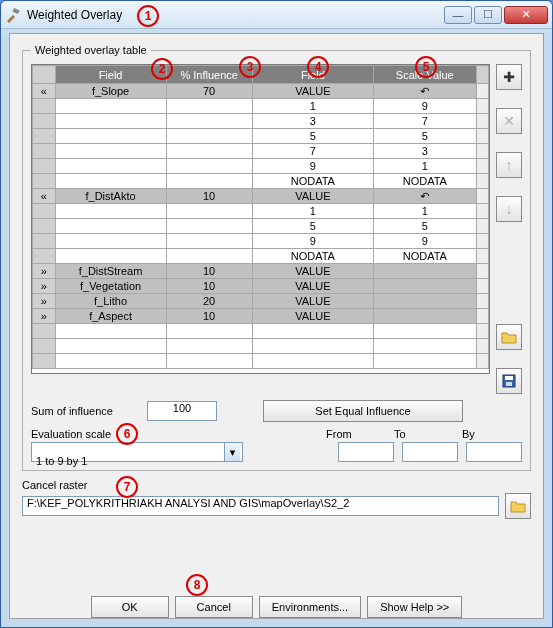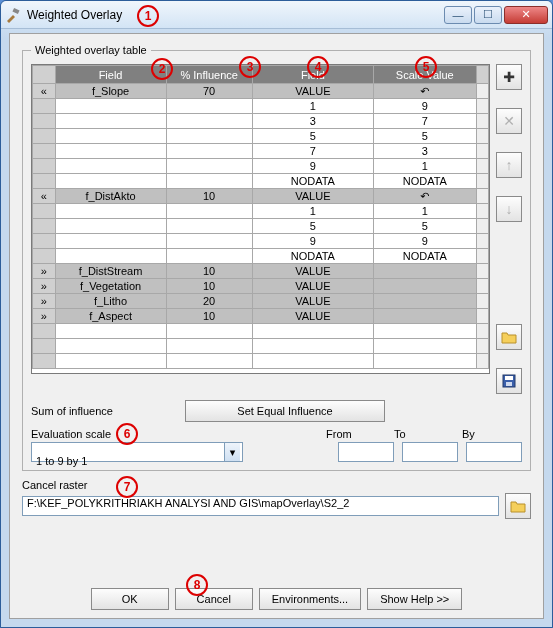--- a/index.html
+++ b/index.html
@@ -87,21 +87,21 @@
     border:1px solid #7f9db9; background:#fff; height:20px; position:relative; padding:12px 18px 0 4px;
   }
   .select::after {
     content:"▾"; position:absolute; right:2px; top:0; bottom:0; width:15px;
     display:flex; align-items:center; justify-content:center;
     border-left:1px solid #7f9db9; background:linear-gradient(#eef4fb,#cfe0f2);
   }
   .output-row { display:flex; align-items:center; gap:6px; }
   .output-row .txt { flex:1; }
   .bottom-buttons {
-    position:absolute; left:0; right:0; bottom:8px;
+    position:absolute; left:0; right:0; bottom:0;
     display:flex; justify-content:center; gap:6px;
   }
   .bottom-buttons .btn { min-width:78px; justify-content:center; }
   .annot {
     position:absolute; width:22px; height:22px; border:2px solid #d00; border-radius:50%;
     display:flex; align-items:center; justify-content:center;
     color:#d00; font-weight:bold; font-size:12px; background:transparent;
     pointer-events:none;
   }
   .scrollcol { width:12px; }
@@ -327,20 +327,21 @@
                 <rect x="1" y="1" width="12" height="12" fill="#3a5faa" stroke="#223a6b"></rect>
                 <rect x="3" y="2" width="8" height="4" fill="#fff"></rect>
                 <rect x="4" y="8" width="6" height="4" fill="#cfd9ee"></rect>
               </svg>
           </div>
         </div>
       </div>
 
       <div class="row">
         <span class="lbl">Sum of influence</span>
+        <span class="txt" style="width:70px; text-align:center;">100</span>
         <span style="width:30px"></span>
         <span class="btn" style="width:200px; justify-content:center;">Set Equal Influence</span>
       </div>
 
       <div class="row">
         <span class="lbl">Evaluation scale</span>
         <span style="flex:1"></span>
         <span style="width:60px">From</span>
         <span style="width:60px">To</span>
         <span style="width:60px">By</span>

